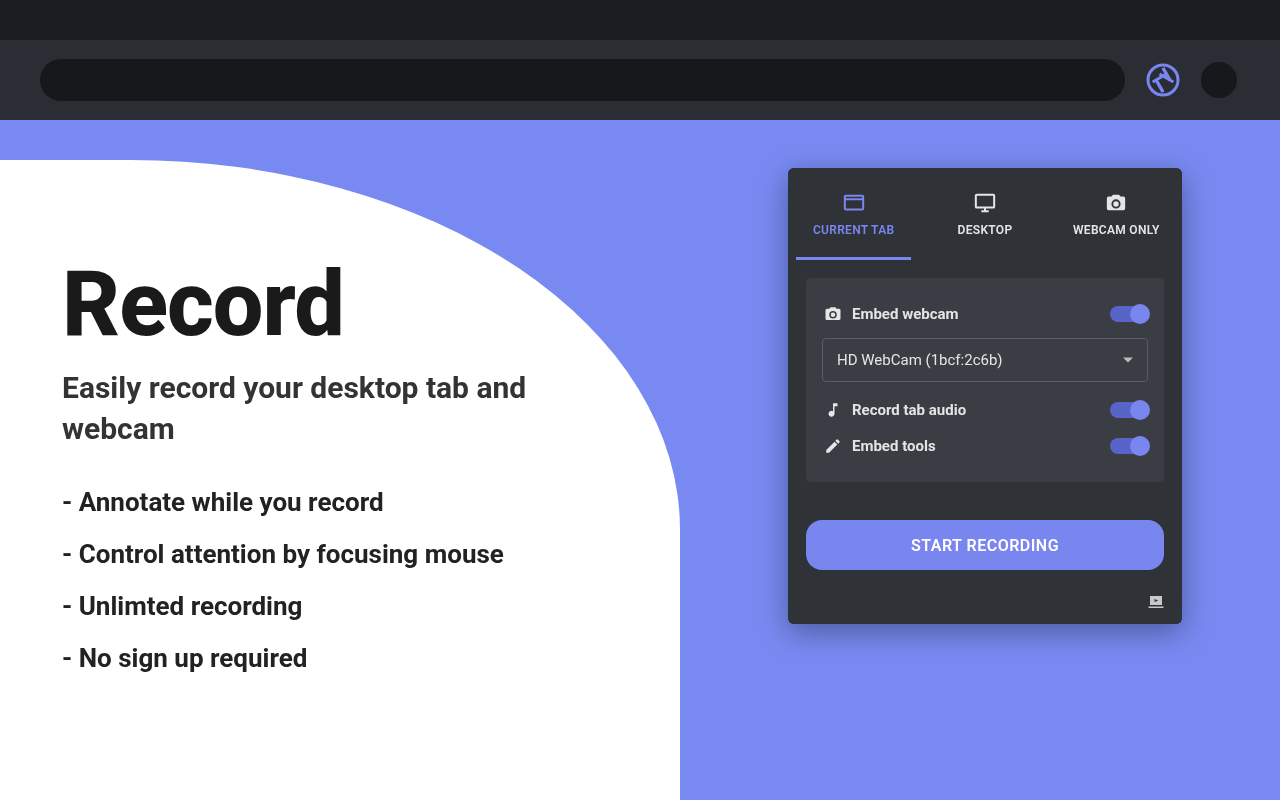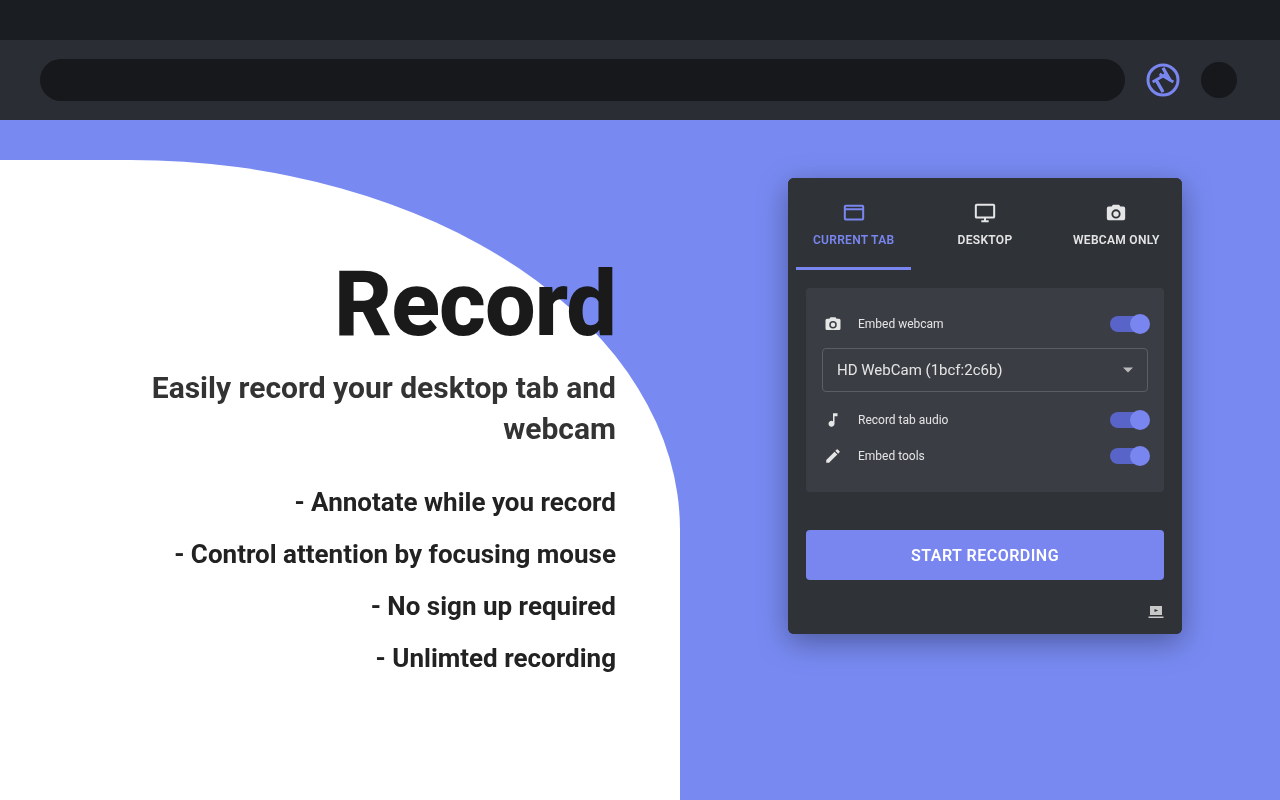--- a/index.html
+++ b/index.html
@@ -7,51 +7,51 @@
 
 .browser-top { height: 40px; background: #1a1d21; }
 .browser-toolbar { height: 80px; background: #2a2d33; display: flex; align-items: center; padding: 0 40px; gap: 20px; }
 .url-bar { flex: 1; height: 42px; background: #16181c; border-radius: 21px; max-width: 1085px; }
 .ext-icon { width: 36px; height: 36px; display: flex; align-items: center; justify-content: center; color: #7a86f0; }
 .ext-icon svg { width: 36px; height: 36px; }
 .profile-circle { width: 36px; height: 36px; background: #16181c; border-radius: 50%; }
 
 .hero-area { position: relative; height: 680px; background: #788af2; }
 .white-shape { position: absolute; left: 0; top: 40px; width: 680px; height: 640px; background: #fff; border-radius: 0 550px 0 0 / 0 370px 0 0; }
-.hero-content { position: absolute; left: 56px; top: 140px; width: 560px; color: #1d1d1d; text-align: right; }
+.hero-content { position: absolute; left: 62px; top: 140px; width: 560px; color: #1d1d1d; }
 .hero-title { font-size: 90px; font-weight: 800; line-height: 1; letter-spacing: -1px; color: #1a1a1a; }
 .hero-sub { font-size: 30px; font-weight: 700; margin-top: 18px; color: #333; line-height: 1.35; }
 .hero-bullets { margin-top: 38px; }
 .hero-bullets div { font-size: 26px; font-weight: 700; color: #222; margin-bottom: 22px; }
 
-.popup { position: absolute; right: 98px; top: 58px; width: 394px; background: #2f3338; border-radius: 6px; box-shadow: 0 8px 30px rgba(0,0,0,0.35); overflow: hidden; }
+.popup { position: absolute; right: 98px; top: 48px; width: 394px; background: #2f3338; border-radius: 6px; box-shadow: 0 8px 30px rgba(0,0,0,0.35); overflow: hidden; }
 .popup-tabs { display: flex; height: 92px; background: #2f3338; }
 .popup-tab { flex: 1; display: flex; flex-direction: column; align-items: center; justify-content: center; gap: 9px; color: #e5e5e5; font-size: 12px; font-weight: 600; letter-spacing: 0.3px; cursor: pointer; position: relative; }
 .popup-tab.active { color: #7a86f0; }
 .popup-tab.active::after { content: ''; position: absolute; bottom: 0; left: 8px; right: 8px; height: 3px; background: #7a86f0; }
 .popup-tab svg { width: 26px; height: 22px; }
 
 .popup-body { padding: 18px; }
 .options-card { background: #3a3e44; border-radius: 4px; padding: 18px 16px; }
-.opt-row { display: flex; align-items: center; gap: 14px; color: #e4e4e4; font-size: 12px; height: 36px; }
+.opt-row { display: flex; align-items: center; gap: 8px; color: #e4e4e4; font-size: 15px; height: 36px; font-weight: bold; }
 .opt-row .icon { width: 22px; display: flex; justify-content: center; color: #e6e6e6; }
 .opt-row .icon svg { width: 18px; height: 18px; }
 .opt-row .toggle { margin-left: auto; }
 
 .select { margin: 6px 0 10px 0; height: 44px; border: 1px solid #5a5e65; border-radius: 4px; display: flex; align-items: center; padding: 8px 14px; color: #e4e4e4; font-size: 15px; position: relative; cursor: pointer; }
 .select .caret { position: absolute; right: 14px; top: 50%; transform: translateY(-50%); width: 0; height: 0; border-left: 5px solid transparent; border-right: 5px solid transparent; border-top: 5px solid #bbb; }
 
 .toggle { width: 38px; height: 16px; border-radius: 10px; position: relative; cursor: pointer; }
 .toggle::after { content: ''; position: absolute; width: 20px; height: 20px; border-radius: 50%; top: -2px; }
 .toggle.on { background: #5864c8; }
 .toggle.on::after { right: -2px; background: #7a86f0; }
 .toggle.off { background: #6a6e75; }
 .toggle.off::after { left: -2px; background: #b8bbc0; }
 
-.start-btn { margin: 20px 18px 14px 18px; height: 50px; background: #7a86f0; color: #fff; border-radius: 4px; display: flex; align-items: center; justify-content: center; font-size: 16px; font-weight: 600; letter-spacing: 0.5px; cursor: pointer; }
+.start-btn { margin: 20px 18px 14px 18px; height: 50px; background: #7a86f0; color: #fff; border-radius: 16px; display: flex; align-items: center; justify-content: center; font-size: 16px; font-weight: 600; letter-spacing: 0.5px; cursor: pointer; }
 
 .popup-footer { height: 40px; display: flex; align-items: center; justify-content: flex-end; padding: 0 16px; background: #2f3338; }
 .popup-footer svg { width: 20px; height: 18px; color: #c8c8c8; }
 </style>
 </head>
 <body>
 
 <div class="browser-top"></div>
 
 <div class="browser-toolbar">
@@ -72,22 +72,22 @@
 
 <div class="hero-area">
   <div class="white-shape"></div>
 
   <div class="hero-content">
     <div class="hero-title">Record</div>
     <div class="hero-sub">Easily record your desktop tab and webcam</div>
     <div class="hero-bullets">
       <div>- Annotate while you record</div>
       <div>- Control attention by focusing mouse</div>
+      <div>- Unlimted recording</div>
       <div>- No sign up required</div>
-      <div>- Unlimted recording</div>
     </div>
   </div>
 
   <div class="popup">
     <div class="popup-tabs">
       <div class="popup-tab active">
         <svg viewBox="0 0 24 24" fill="none" stroke="currentColor" stroke-width="2.2">
             <rect x="2" y="4" width="20" height="15" rx="1"></rect>
             <path d="M2 8h20"></path>
           </svg>

